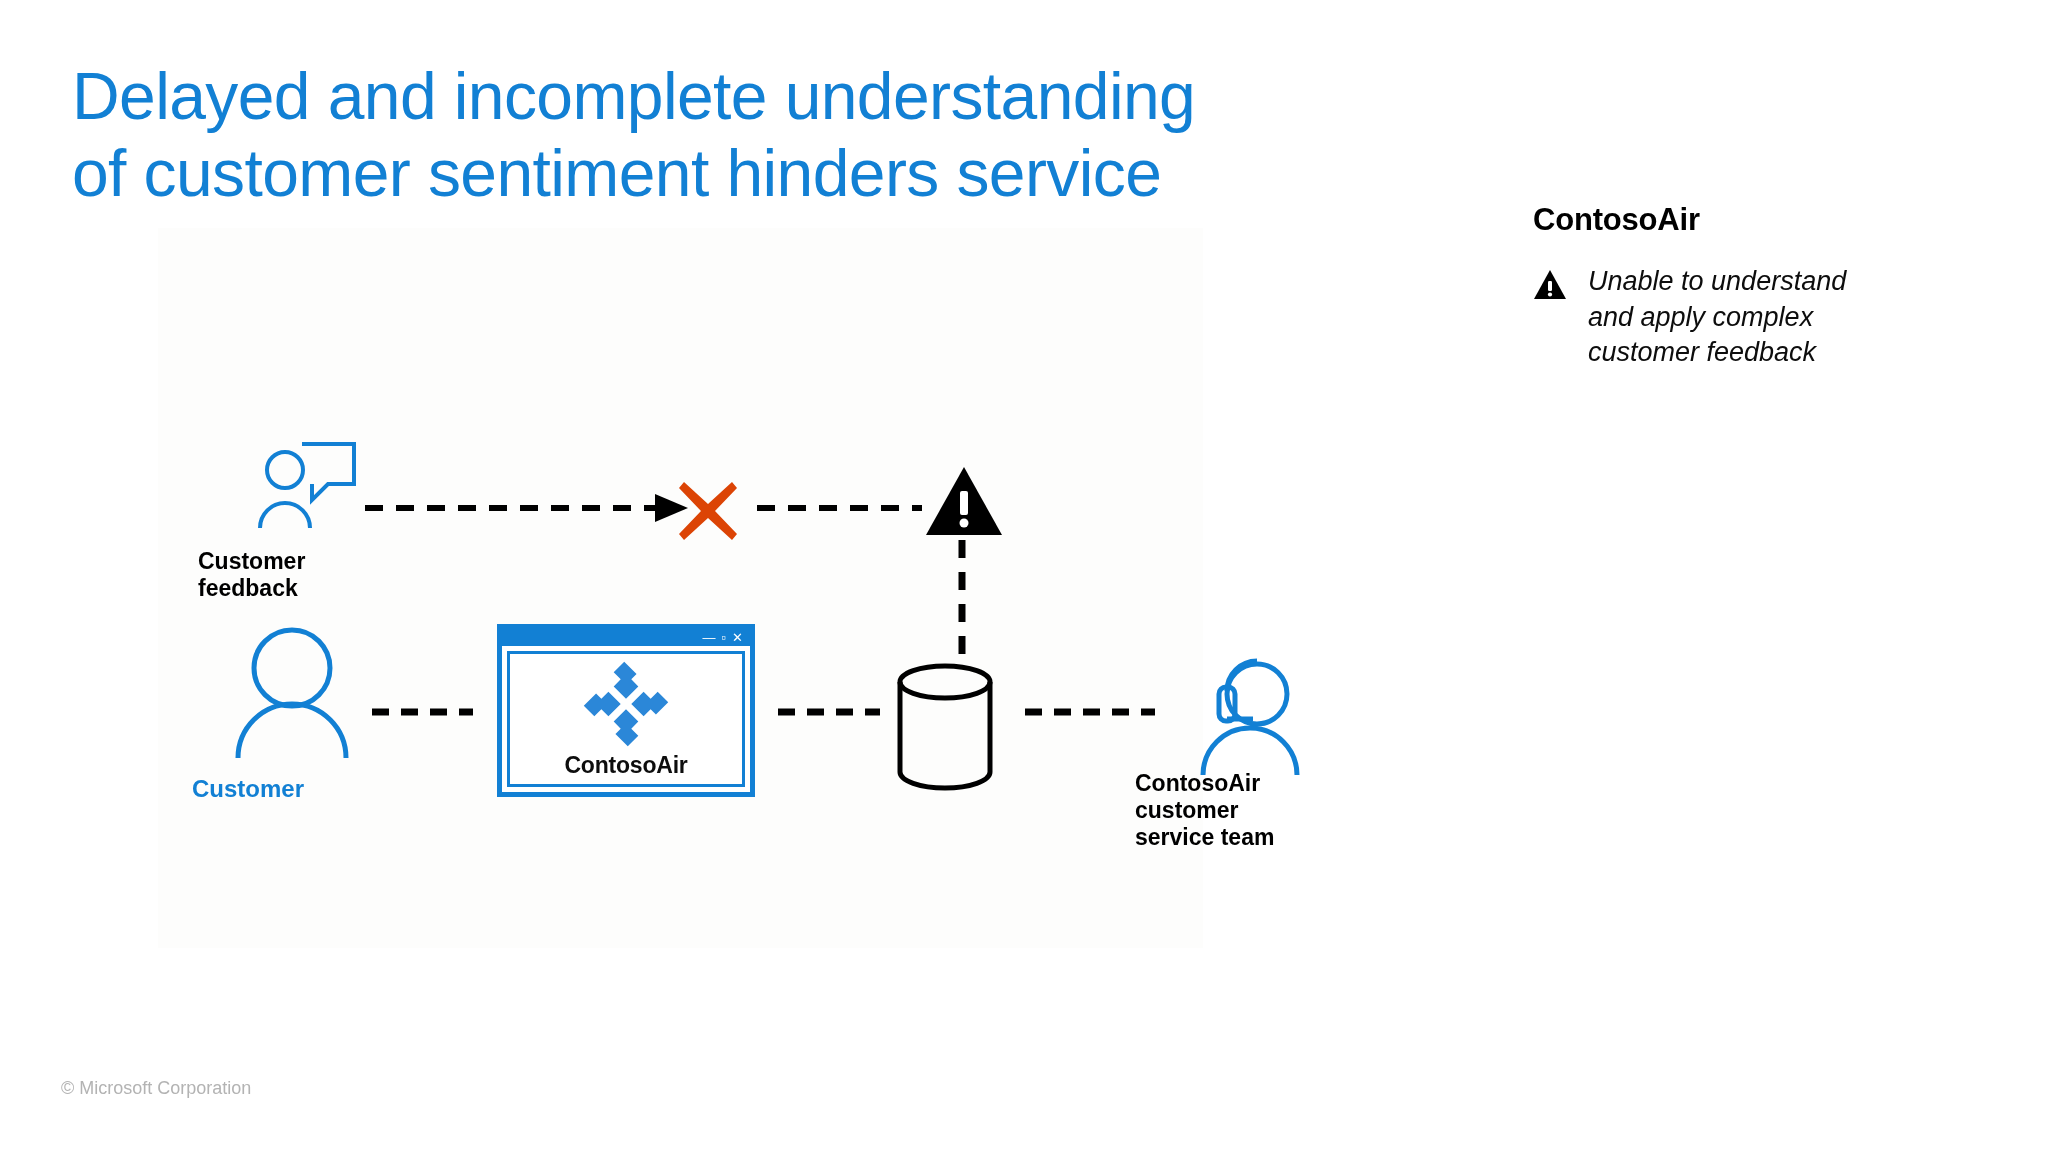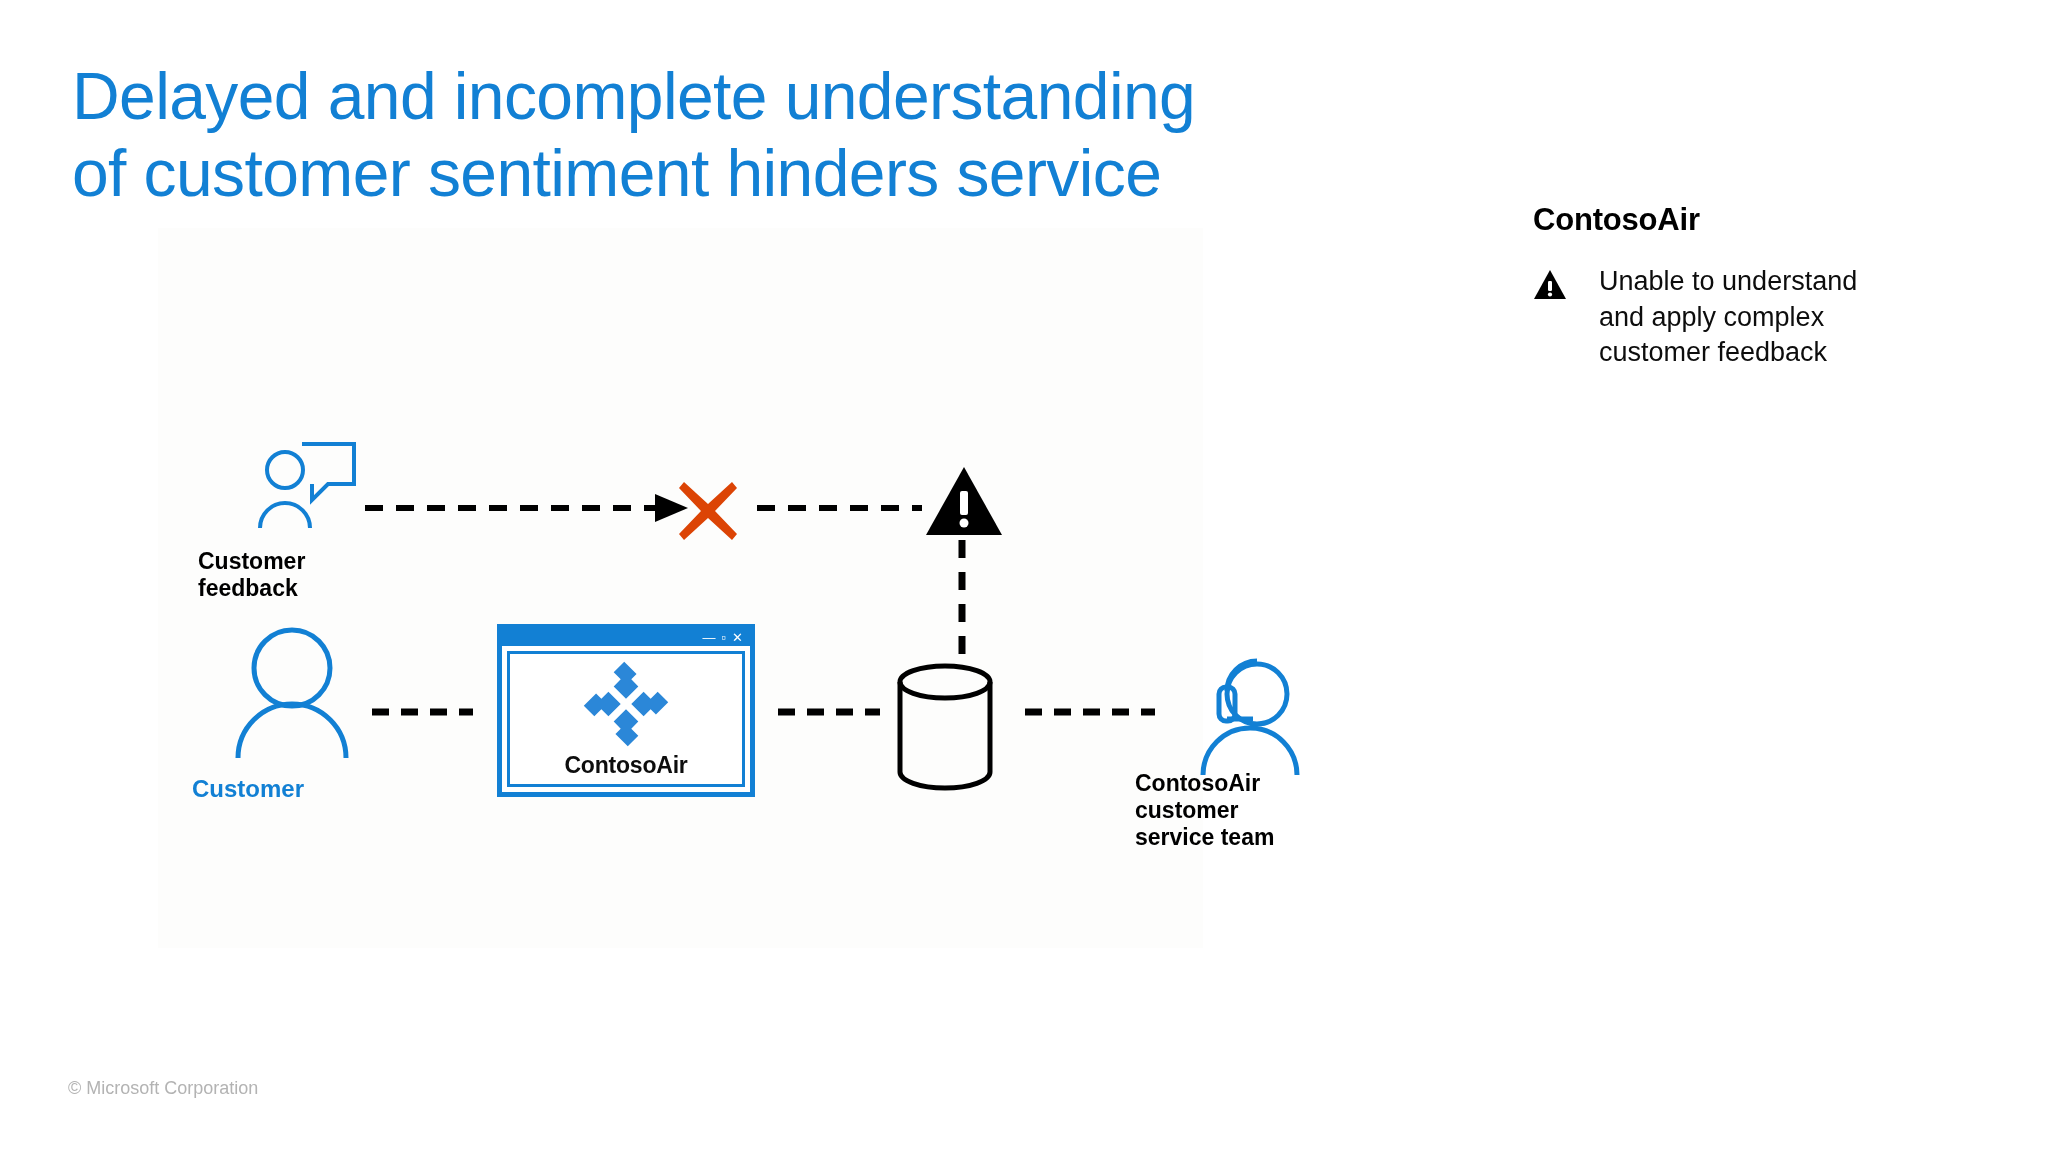--- a/index.html
+++ b/index.html
@@ -35,21 +35,21 @@
     position:absolute;left:1533px;top:202px;width:400px;
   }
   .challenges-heading{
     color:#000000;
     font-size:31px;
     font-weight:700;
     letter-spacing:-0.2px;
     margin:0 0 26px 0;
   }
   .challenge-item{
-    display:flex;align-items:flex-start;gap:32px;
+    display:flex;align-items:flex-start;gap:21px;font-style:italic;
   }
   .challenge-icon{
     flex:0 0 auto;width:34px;height:34px;margin-top:4px;
   }
   .challenge-text{
     color:#0d0d0d;
     font-size:27px;
     line-height:1.32;
     font-weight:400;
     max-width:310px;
@@ -101,21 +101,21 @@
   
   #x-mark{position:absolute;left:673px;top:476px;width:70px;height:70px;}
   
   #warn-tri{position:absolute;left:925px;top:465px;width:78px;height:72px;}
 
   
   .connectors{position:absolute;left:0;top:0;width:2048px;height:1152px;pointer-events:none;}
 
   
   .footer{
-    position:absolute;left:68px;top:1078px;
+    position:absolute;left:61px;top:1078px;
     color:#b3b3b3;font-size:18px;font-weight:400;
   }
 </style>
 </head>
 <body>
 
 <div class="slide">
 
   <div class="tone-panel"></div>
 

